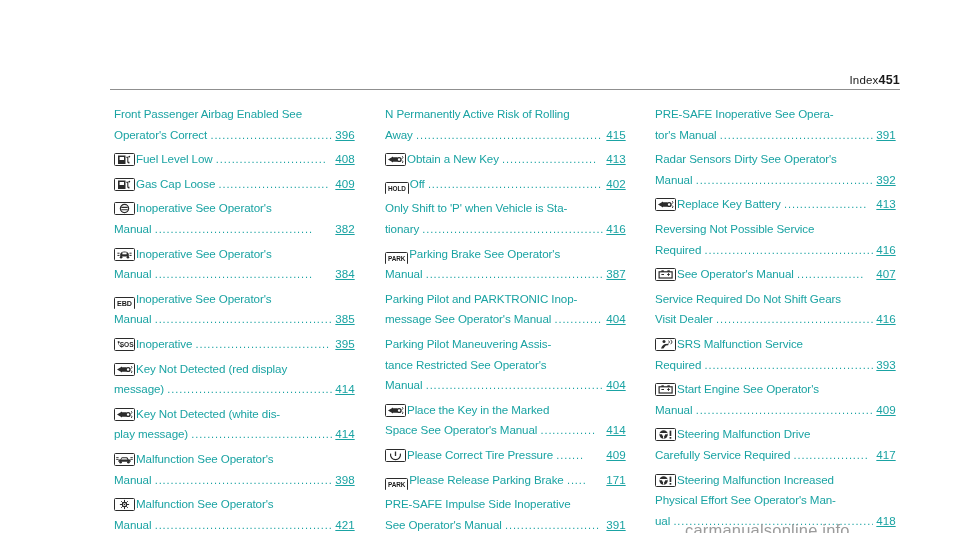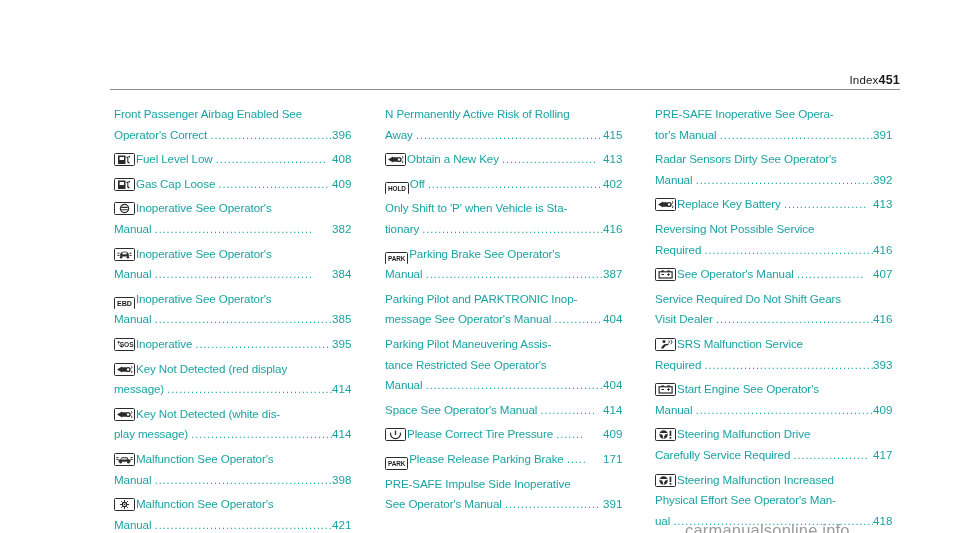--- a/index.html
+++ b/index.html
@@ -86,22 +86,23 @@
     color: #1aa3a3;
     letter-spacing: 0.9px;
     font-size: 11px;
   }
   .line .pg {
     position: absolute;
     right: 0;
     top: 0;
     color: #1aa3a3;
     font-size: 11.6px;
-    text-align: left;
+    text-align: center;
     width: 26px;
+    text-decoration: underline;
   }
   .line.has-page .txt-wrap {
     display: inline-block;
     max-width: 218px;
     overflow: hidden;
     vertical-align: top;
   }
 
   
   .ic {
@@ -281,20 +282,27 @@
         <div class="entry">
           <div class="line"><span class="txt-wrap"><span class="txt">Parking Pilot and PARKTRONIC Inop-</span></span></div>
           <div class="line has-page"><span class="txt-wrap"><span class="txt">message See Operator's Manual</span> <span class="leader">............</span></span><span class="pg">404</span></div>
         </div>
         <div class="entry">
           <div class="line"><span class="txt-wrap"><span class="txt">Parking Pilot Maneuvering Assis-</span></span></div>
           <div class="line"><span class="txt-wrap"><span class="txt">tance Restricted See Operator's</span></span></div>
           <div class="line has-page"><span class="txt-wrap"><span class="txt">Manual</span> <span class="leader">................................................</span></span><span class="pg">404</span></div>
         </div>
         <div class="entry">
+          <div class="line"><span class="txt-wrap"><span class="ic"><svg width="19" height="11" viewBox="0 0 19 11" style="margin: 0px auto;">
+                  <path d="M2 5.5 L7 2.4 v6.2 z" fill="#2b2b2b"></path>
+                  <rect x="6.4" y="3.3" width="5.2" height="4.4" rx="0.6" fill="#2b2b2b"></rect>
+                  <circle cx="13.1" cy="5.5" r="2.6" fill="#2b2b2b"></circle>
+                  <circle cx="13.1" cy="5.5" r="1.2" fill="#fff"></circle>
+                  <path d="M16.3 2.2 q1.3 1.1 0 2.4 M16.3 6.6 q1.3 1.1 0 2.4" stroke="#2b2b2b" stroke-width="0.9" fill="none"></path>
+                </svg></span><span class="txt">Place the Key in the Marked</span></span></div>
           <div class="line has-page"><span class="txt-wrap"><span class="txt">Space See Operator's Manual</span> <span class="leader">..............</span></span><span class="pg">414</span></div>
         </div>
         <div class="entry">
           <div class="line has-page"><span class="txt-wrap"><span class="ic"><svg width="19" height="11" viewBox="0 0 19 11" style="margin: 0px auto;">
                   <path d="M4.6 2.2 a5 5 0 1 0 9.8 0" fill="none" stroke="#2b2b2b" stroke-width="1.2" transform="translate(0,1.4)"></path>
                   <path d="M9.5 1.6 v4.4" stroke="#2b2b2b" stroke-width="1.3"></path>
                 </svg></span><span class="txt">Please Correct Tire Pressure</span> <span class="leader">.......</span></span><span class="pg">409</span></div>
         </div>
         <div class="entry">
           <div class="line has-page"><span class="txt-wrap"><span class="ic-txt" style="font-size: 6.4px;">PARK</span><span class="txt">Please Release Parking Brake</span> <span class="leader">.....</span></span><span class="pg">171</span></div>

